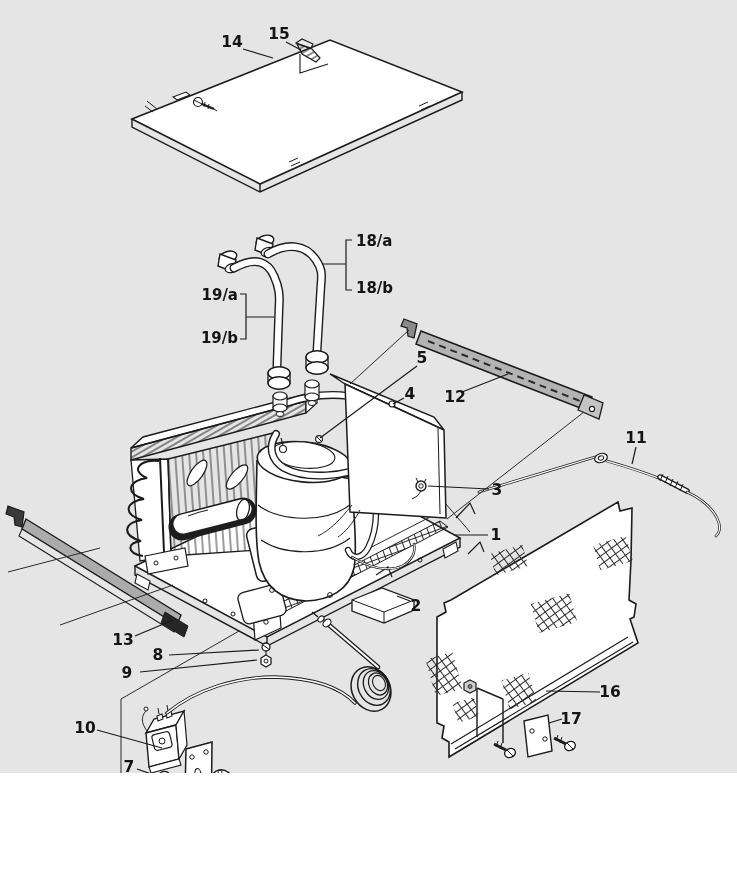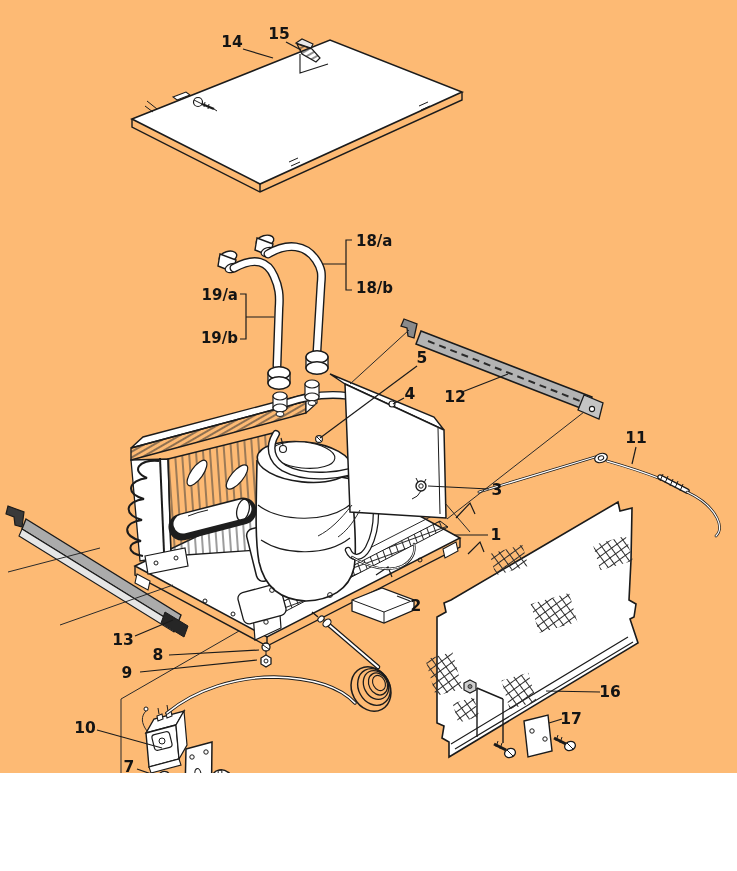--- a/index.html
+++ b/index.html
@@ -1,16 +1,16 @@
 <!DOCTYPE html>
 <html><head>
 <meta charset="utf-8">
 <style>
   html,body { margin:0; padding:0; background:#ffffff; }
-  .stage { width:737px; height:773px; background:#fdba74; position:relative; overflow:hidden; }
+  .stage { width:737px; height:773px; background:#e5e5e5; position:relative; overflow:hidden; }
   svg { display:block; }
   .lbl { font-family:"DejaVu Sans", sans-serif; font-weight:700; font-size:15.5px; fill:#141414; }
   .lbl-s { font-family:"DejaVu Sans", sans-serif; font-weight:700; font-size:15px; fill:#141414; }
   .ldr { stroke:#1b1b1b; stroke-width:1.2; fill:none; }
   .ink { stroke:#1b1b1b; fill:none; }
   .inkf { stroke:#1b1b1b; fill:#ffffff; }
   .thin { stroke:#2a2a2a; stroke-width:1; fill:none; }
   .tube-o { stroke:#1b1b1b; fill:none; stroke-linecap:round; }
   .tube-i { stroke:#ffffff; fill:none; stroke-linecap:round; }
 </style>

